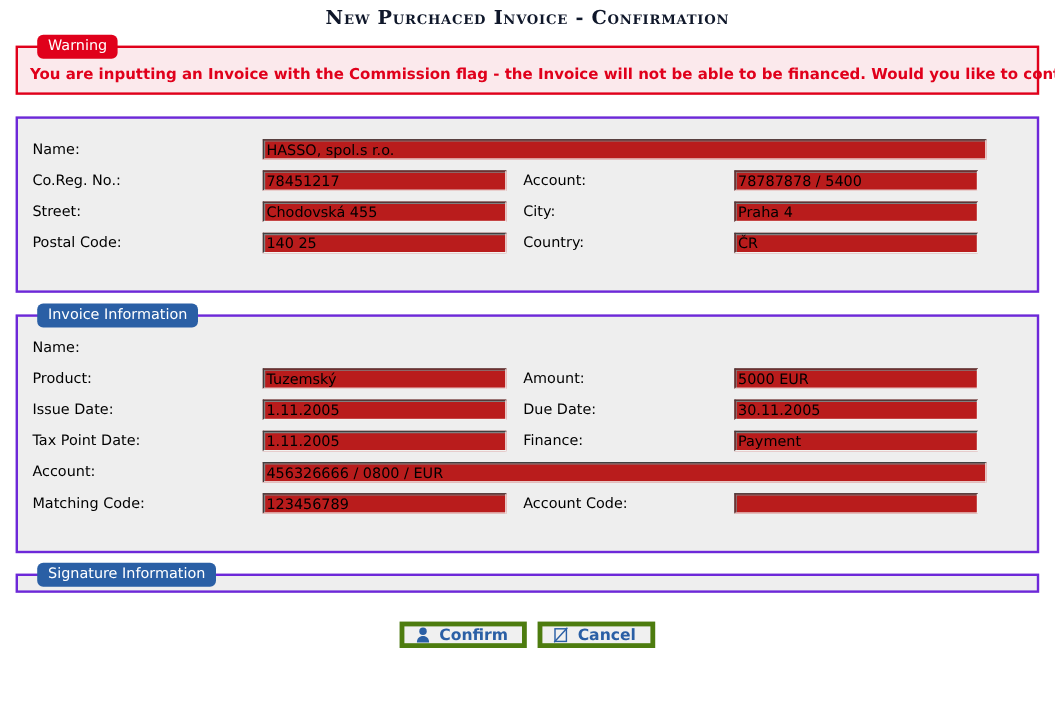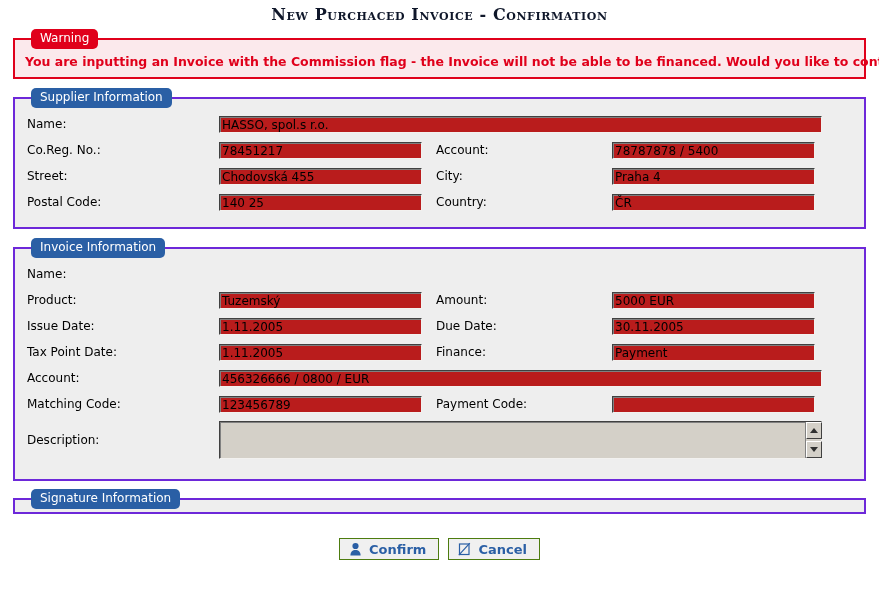--- a/index.html
+++ b/index.html
@@ -63,21 +63,21 @@
   .warning-text {
     color: #e0001b;
     font-weight: bold;
     font-size: 12.5px;
     padding: 14px 0 0 10px;
     white-space: nowrap;
   }
 
   
   .fs-body {
-    padding: 12px 0 12px 0;
+    padding: 12px 0 27px 0;
   }
   .row {
     display: flex;
     align-items: center;
     height: 26px;
     padding-left: 12px;
   }
   .lbl {
     width: 192px;
     flex: 0 0 192px;
@@ -183,21 +183,21 @@
     display: flex;
     justify-content: center;
     gap: 9px;
     padding-top: 24px;
   }
   .btn {
     display: inline-flex;
     align-items: center;
     gap: 7px;
     background: #f0f0f0;
-    border: 1px solid #4d7c0f;
+    border: 4px solid #4d7c0f;
     padding: 3px 12px 3px 9px;
     color: #2a5fa5;
     font-size: 13px;
     font-weight: bold;
     cursor: pointer;
     box-sizing: border-box;
     height: 22px;
   }
   .icon-user { display: block; }
   .icon-void { display: block; }
@@ -208,21 +208,20 @@
 <div class="page-title">New Purchaced Invoice - Confirmation</div>
 
 <div class="fs fs-warning">
   <div class="fs-legend">Warning</div>
   <div class="warning-text">You are inputting an Invoice with the Commission flag - the Invoice will not be able to be financed. Would you like to continue?</div>
 </div>
 
 <div class="gap-md"></div>
 
 <div class="fs">
-  <div class="fs-legend">Supplier Information</div>
   <div class="fs-body">
 
     <div class="row">
       <span class="lbl">Name:</span>
       <div class="fld fld-wide">HASSO, spol.s r.o.</div>
     </div>
 
     <div class="row">
       <span class="lbl">Co.Reg. No.:</span>
       <div class="fld fld-half">78451217</div>
@@ -279,37 +278,24 @@
     </div>
 
     <div class="row">
       <span class="lbl">Account:</span>
       <div class="fld fld-wide">456326666 / 0800 / EUR</div>
     </div>
 
     <div class="row">
       <span class="lbl">Matching Code:</span>
       <div class="fld fld-half">123456789</div>
-      <span class="lbl-r">Payment Code:</span>
+      <span class="lbl-r">Account Code:</span>
       <div class="fld fld-half"></div>
     </div>
 
-    <div class="row-desc">
-      <span class="lbl">Description:</span>
-      <div class="ta-wrap">
-        <div class="sbar">
-          <div class="sbtn">
-            <span class="tri-up"></span>
-          </div>
-          <div class="sbtn">
-            <span class="tri-dn"></span>
-          </div>
-        </div>
-      </div>
-    </div>
 
   </div>
 </div>
 
 <div class="gap-sm"></div>
 
 <div class="fs fs-signature">
   <div class="fs-legend">Signature Information</div>
 </div>
 

